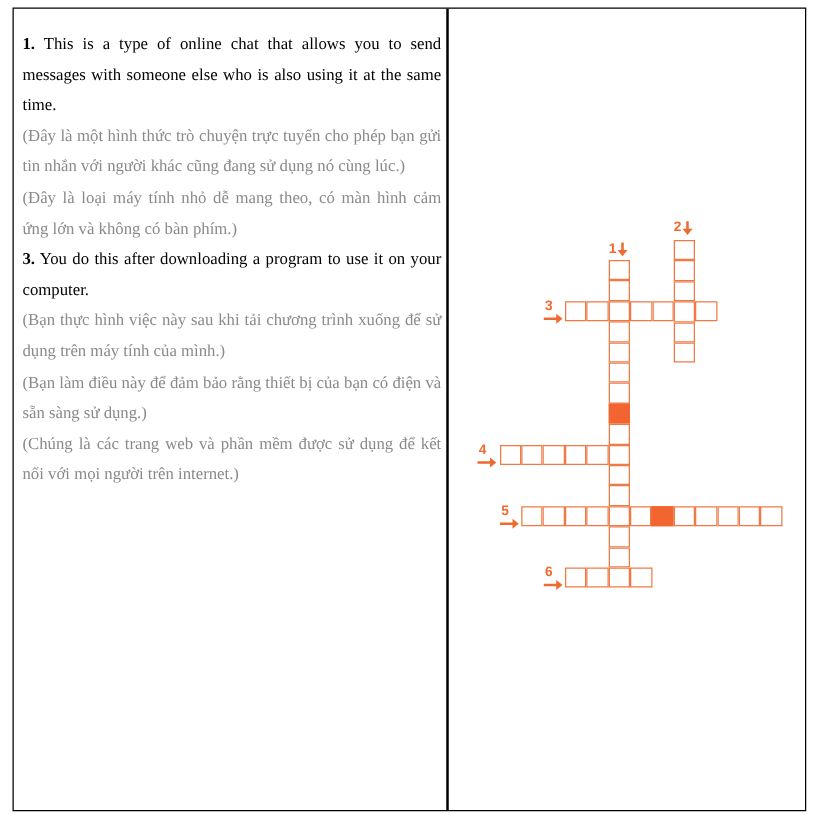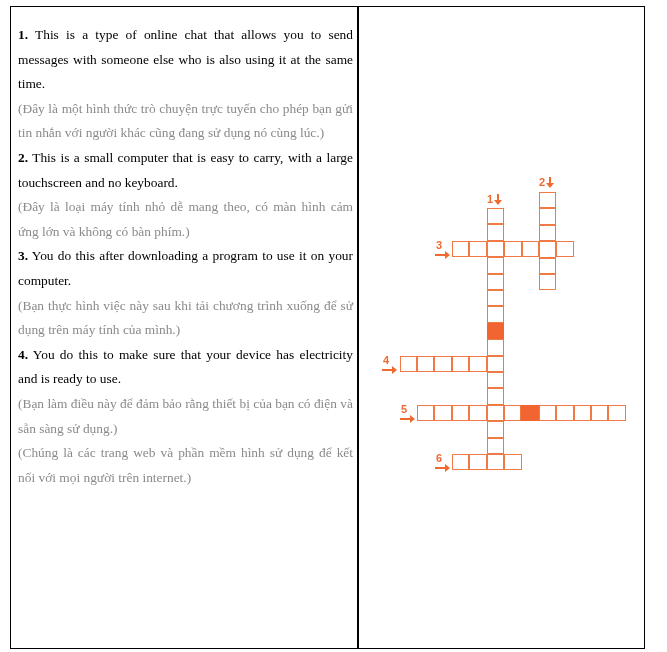--- a/index.html
+++ b/index.html
@@ -40,27 +40,25 @@
   }
 </style>
 </head>
 <body>
 
 <div class="doc-table">
   <div class="divider"></div>
   <div class="clues">
     <p class="clue-en"><b>1.</b><span> This is a type of online chat that allows you to send messages with someone else who is also using it at the same time.</span></p>
     <p class="clue-vi">(Đây là một hình thức trò chuyện trực tuyến cho phép bạn gửi tin nhắn với người khác cũng đang sử dụng nó cùng lúc.)</p>
-    <p class="clue-en"><b>2.</b><span> This is a small computer that is easy to carry, with a large touchscreen and no keyboard.</span></p>
     <p class="clue-vi">(Đây là loại máy tính nhỏ dễ mang theo, có màn hình cảm ứng lớn và không có bàn phím.)</p>
     <p class="clue-en"><b>3.</b><span> You do this after downloading a program to use it on your computer.</span></p>
     <p class="clue-vi">(Bạn thực hình việc này sau khi tải chương trình xuống để sử dụng trên máy tính của mình.)</p>
-    <p class="clue-en"><b>4.</b><span> You do this to make sure that your device has electricity and is ready to use.</span></p>
     <p class="clue-vi">(Bạn làm điều này để đảm bảo rằng thiết bị của bạn có điện và sẵn sàng sử dụng.)</p>
-    <p class="clue-vi">(Chúng là các trang web và phần mềm hình sử dụng để kết nối với mọi người trên internet.)</p>
+    <p class="clue-vi">(Chúng là các trang web và phần mềm được sử dụng để kết nối với mọi người trên internet.)</p>
   </div>
 </div>
 
 <div class="grid-area" id="grid">
 
   <span class="clue-num" style="left:487px;top:194px;">1</span>
   <div class="arrow-down" style="left:497px;top:194px;height:7px;"></div>
 
   <span class="clue-num" style="left:539px;top:177px;">2</span>
   <div class="arrow-down" style="left:549px;top:177px;height:7px;"></div>

